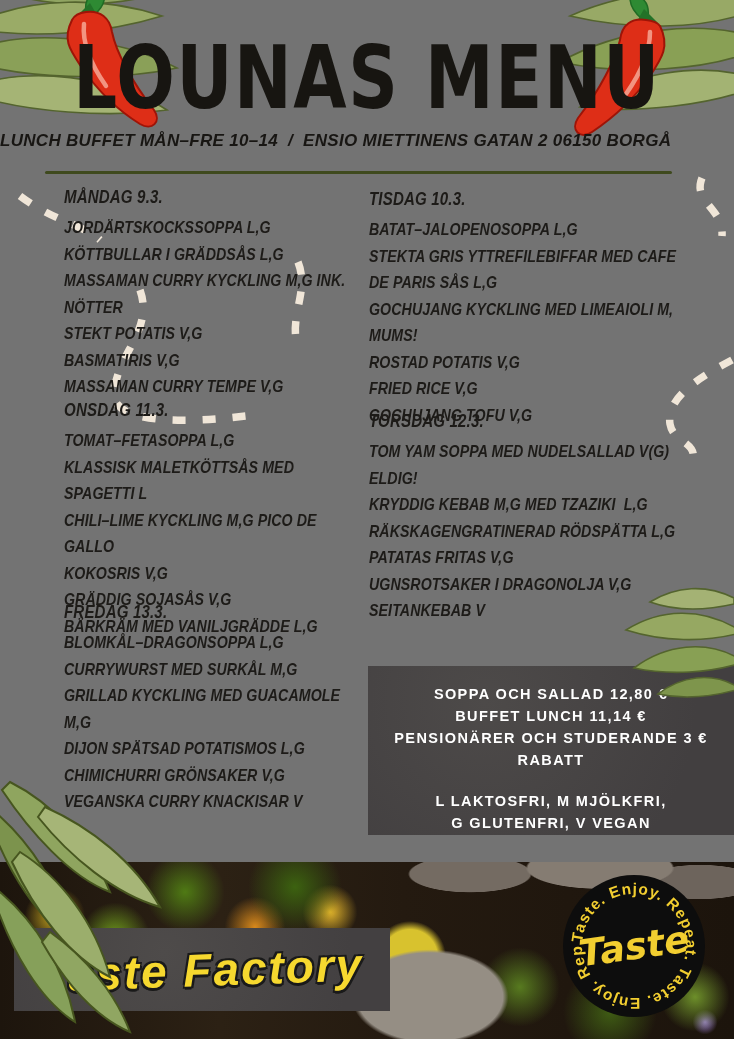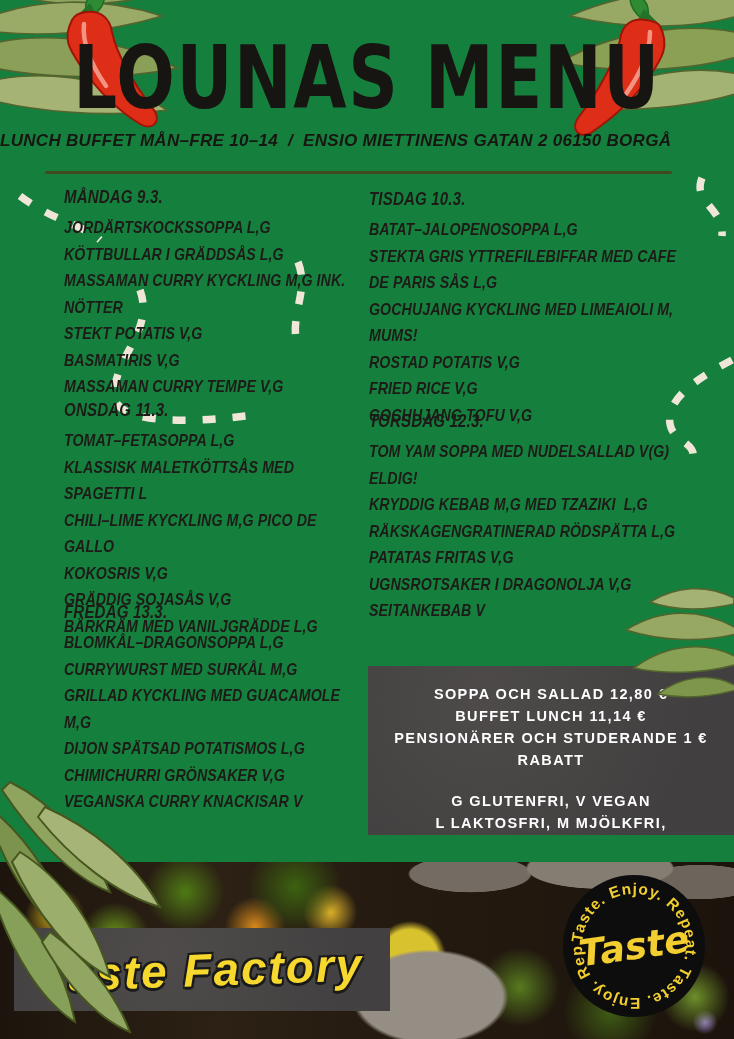--- a/index.html
+++ b/index.html
@@ -1,18 +1,18 @@
 <!DOCTYPE html>
 <html><head>
 <meta charset="utf-8">
 <style>
   html,body{margin:0;padding:0;background:#888;}
   .poster{
     position:relative;width:734px;height:1039px;margin:0 auto;
-    background:#15803d;overflow:hidden;
+    background:#737373;overflow:hidden;
     font-family:"Liberation Sans",sans-serif;color:#1d1b18;
   }
   svg{display:block}
   .abs{position:absolute}
 
   
   .title{
     position:absolute;left:0;right:0;top:34px;text-align:center;
     font-family:"DejaVu Sans",sans-serif;font-weight:900;font-size:84px;
     letter-spacing:2px;color:#171511;line-height:1;
@@ -224,24 +224,24 @@
       <li>GRILLAD KYCKLING MED GUACAMOLE M,G</li>
       <li>DIJON SPÄTSAD POTATISMOS L,G</li>
       <li>CHIMICHURRI GRÖNSAKER V,G</li>
       <li>VEGANSKA CURRY KNACKISAR V</li>
     </ul>
   </section>
 
   <div class="infobox">
     <p>SOPPA OCH SALLAD 12,80 €</p>
     <p>BUFFET LUNCH 11,14 €</p>
-    <p>PENSIONÄRER OCH STUDERANDE 1 € RABATT</p>
+    <p>PENSIONÄRER OCH STUDERANDE 3 € RABATT</p>
     <div class="gap"></div>
+    <p>L LAKTOSFRI, M MJÖLKFRI,</p>
     <p>G GLUTENFRI, V VEGAN</p>
-    <p>L LAKTOSFRI, M MJÖLKFRI,</p>
   </div>
 
   <svg class="abs decor leaf-right" width="130" height="140" viewBox="0 0 130 140">
     <g stroke="#54642E" stroke-width="1.6">
       <path d="M128,30 C100,16 70,18 44,34 C72,44 102,42 128,36 Z" fill="#A4B274"></path>
       <path d="M130,60 C95,40 55,40 20,62 C58,74 98,74 130,66 Z" fill="#96A862"></path>
       <path d="M132,90 C100,72 60,76 28,100 C66,108 104,104 132,96 Z" fill="#88A054"></path>
       <path d="M130,118 C105,104 75,108 52,126 C80,132 108,128 130,122 Z" fill="#7E954C"></path>
     </g>
   </svg>

